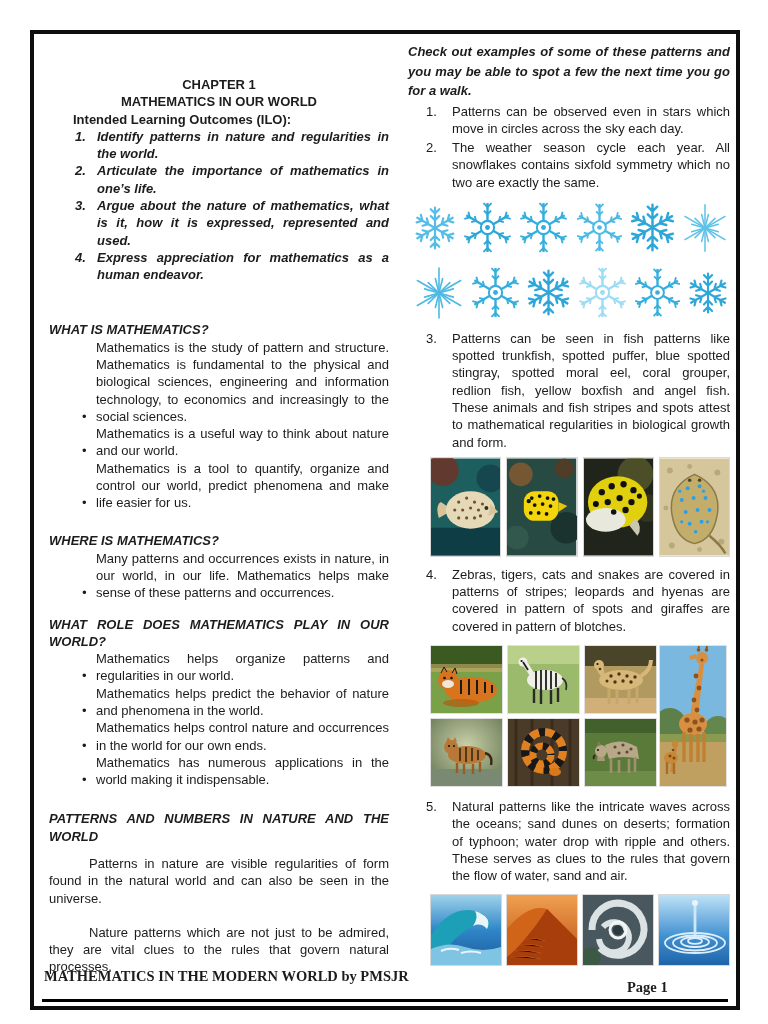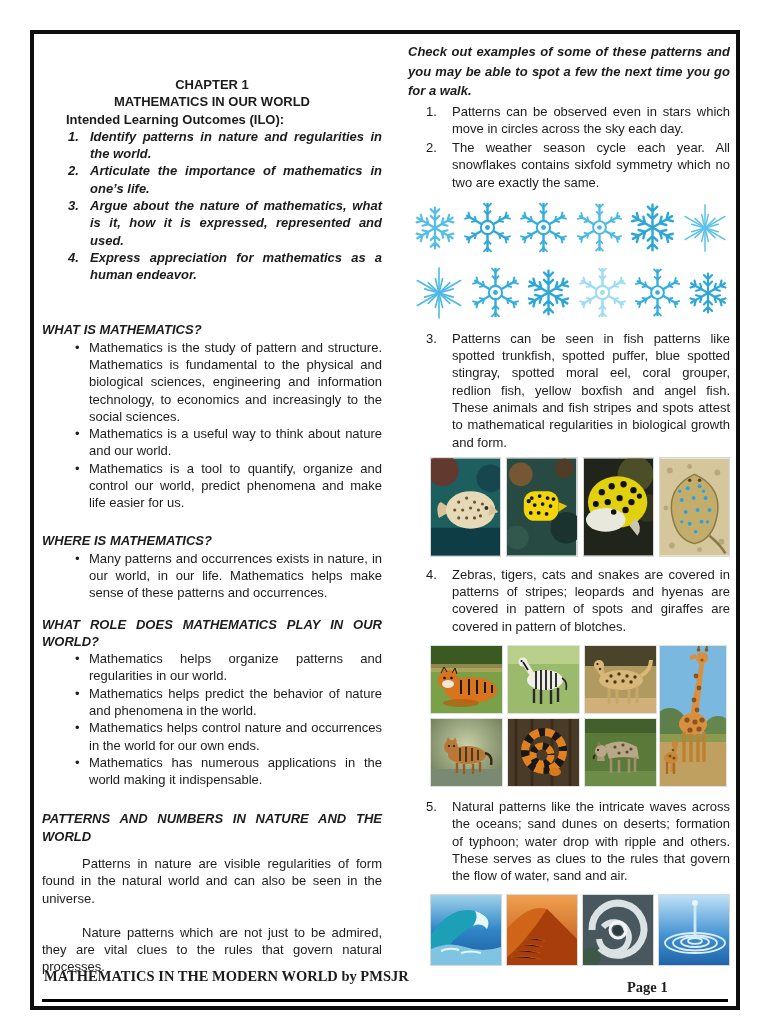--- a/index.html
+++ b/index.html
@@ -1,36 +1,36 @@
 <!DOCTYPE html>
 <html><head>
 <meta charset="utf-8">
 <style>
   html,body{margin:0;padding:0;background:#ffffff;}
   .page{position:relative;width:768px;height:1024px;background:#ffffff;overflow:hidden;
         font-family:"Liberation Sans","DejaVu Sans",sans-serif;color:#1c1c1c;}
   .frame{position:absolute;left:30px;top:30px;width:702px;height:972px;border:4px solid #0d0d0d;background:#fff;}
   .col{position:absolute;font-size:13px;line-height:1.33;}
-  .col-left{left:8px;top:42px;width:340px;}
+  .col-left{left:15px;top:42px;width:340px;}
   .col-right{left:374px;top:8px;width:322px;}
   .center{text-align:center;font-weight:bold;}
   .b{font-weight:bold;padding-left:24px;}
   .bi{font-weight:bold;font-style:italic;}
   .just{text-align:justify;}
   .heading{font-weight:bold;font-style:italic;text-align:justify;}
   
   .nitem{display:flex;}
   .nitem .num{flex:none;text-align:left;}
   .nitem .txt{flex:1;text-align:justify;}
   .ilo-item{padding-left:26px;font-weight:bold;font-style:italic;}
   .ilo-item .num{width:22px;}
   .r-item{padding-left:18px;margin-top:2px;}
   .r-item .num{width:26px;}
   
-  .bullet{display:flex;padding-left:33px;}
+  .bullet{display:flex;padding-left:33px;align-items:flex-end;}
   .bullet .dot{flex:none;width:14px;}
   .bullet .dot::before{content:"\2022";}
   .bullet .txt{flex:1;text-align:justify;}
   .indent-first{text-indent:40px;}
   
   .flakes{margin:8px 0 0 4px;width:318px;}
   .flakerow{display:flex;justify-content:space-between;align-items:center;height:58px;}
   .flake{display:block;}
   .photo-row{display:flex;gap:5px;margin:6px 0 0 22px;}
   .photo-row svg{display:block;border:1px solid #d8d8d8;}

